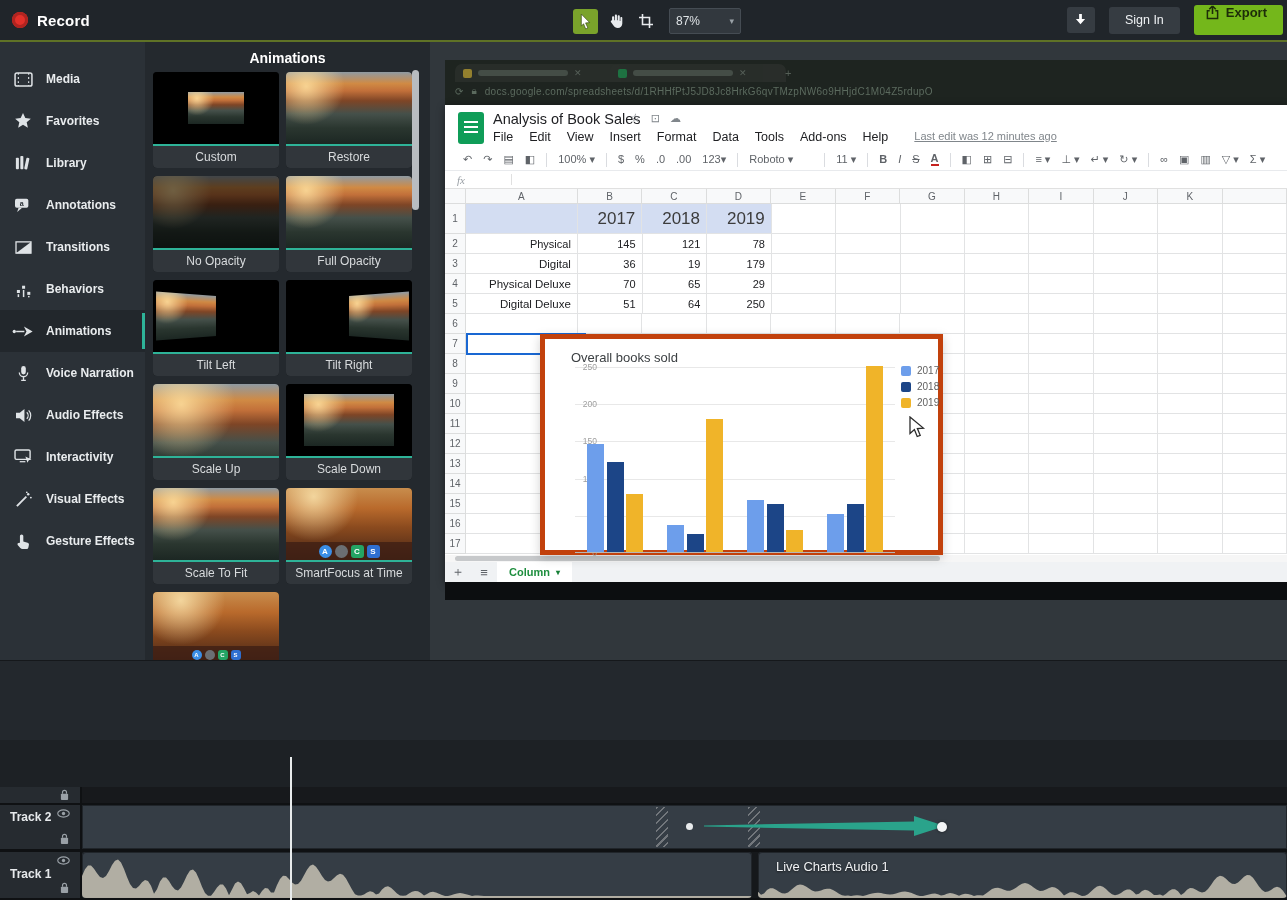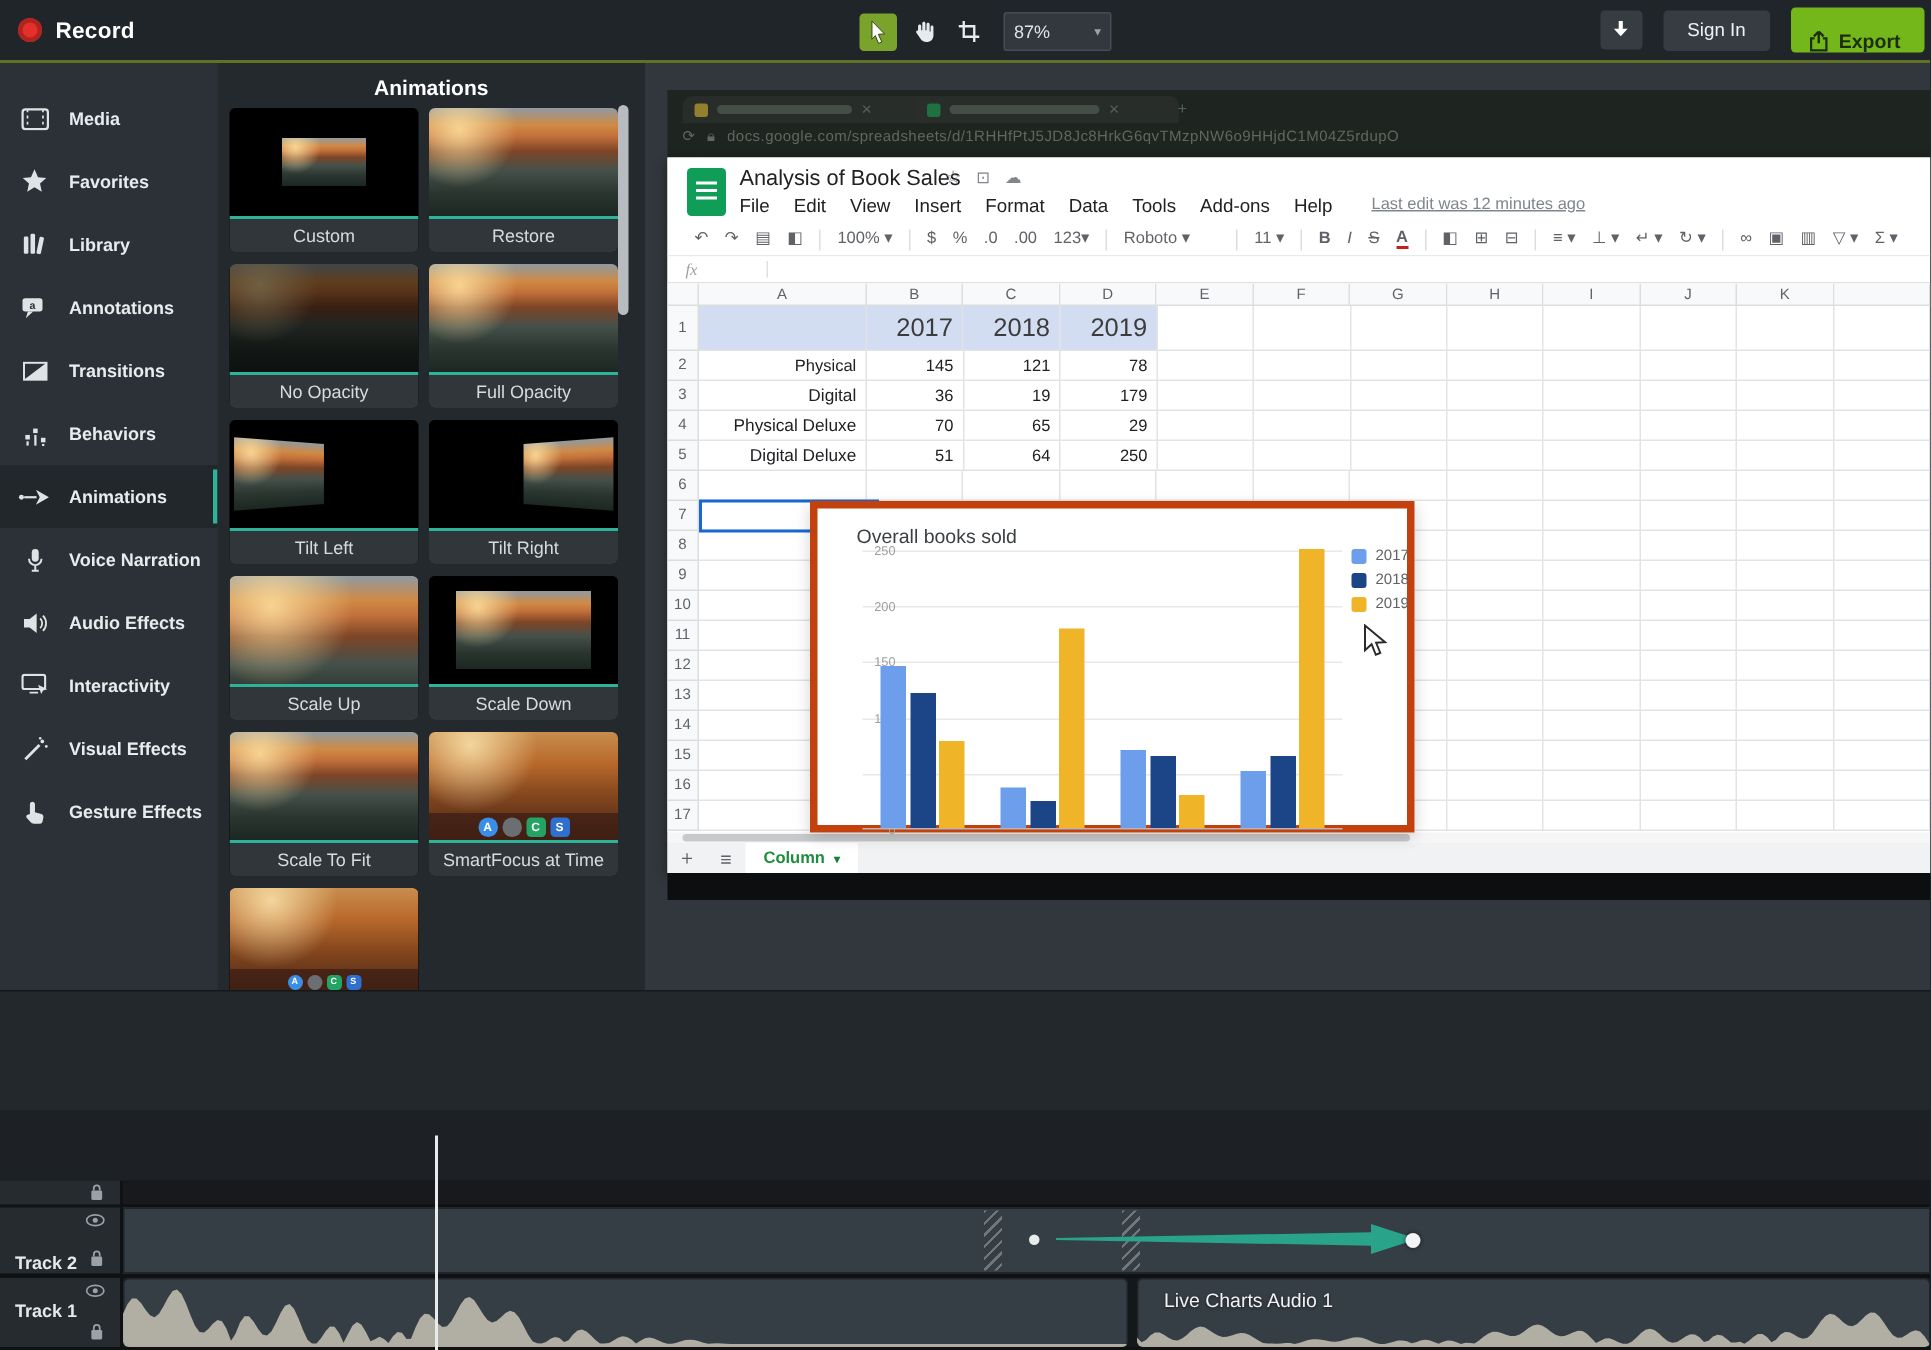--- a/index.html
+++ b/index.html
@@ -14,21 +14,21 @@
   .rec-dot{width:16px;height:16px;border-radius:50%;background:#e3302a;box-shadow:inset 0 0 0 3px #b02420;}
   .rec-title{color:#fff;font-size:15px;font-weight:bold;letter-spacing:.2px;}
   .tools{position:absolute;left:573px;top:8px;display:flex;align-items:center;gap:5px;}
   .tool{width:25px;height:25px;border:none;border-radius:3px;background:transparent;display:flex;align-items:center;justify-content:center;padding:0;cursor:pointer;}
   .tool.selected{background:#7aa32b;}
   .zoom-select{margin-left:6px;height:24px;min-width:58px;background:#32383e;border:1px solid #454c53;border-radius:2px;color:#dfe3e6;font-size:12px;display:flex;align-items:center;justify-content:space-between;padding:0 6px;cursor:pointer;}
   .zoom-select .caret{color:#9aa1a7;font-size:9px;margin-left:8px;}
   .top-right{position:absolute;right:4px;top:0;height:40px;display:flex;align-items:center;gap:14px;}
   .dl-btn{width:28px;height:26px;background:#363c42;border:none;border-radius:3px;display:flex;align-items:center;justify-content:center;cursor:pointer;}
   .signin-btn{height:27px;padding:0 16px;background:#363c42;border:none;border-radius:3px;color:#eef1f3;font-size:12.5px;cursor:pointer;}
-  .export-btn{height:30px;padding:0 16px 0 12px;background:#74b71b;border:none;border-radius:3px;color:#1d2d09;font-size:13px;font-weight:bold;display:flex;align-items:flex-end;gap:7px;cursor:pointer;}
+  .export-btn{height:30px;padding:0 16px 0 12px;background:#74b71b;border:none;border-radius:3px;color:#1d2d09;font-size:13px;font-weight:bold;display:flex;align-items:flex-start;gap:7px;cursor:pointer;}
 
   
   .sidebar{position:absolute;left:0;top:42px;width:145px;height:618px;background:#2b3137;padding-top:16px;box-sizing:border-box;}
   .sb-item{position:relative;height:42px;display:flex;align-items:center;gap:0;cursor:pointer;}
   .sb-icon{width:46px;display:flex;justify-content:center;}
   .sb-label{color:#e9ecee;font-size:12px;font-weight:bold;white-space:nowrap;}
   .sb-item.active{background:#22272c;}
   .sb-item.active::after{content:"";position:absolute;right:0;top:3px;bottom:3px;width:3px;background:#2eb398;}
 
   
@@ -861,21 +861,21 @@
         </span>
       </div>
       <div class="trk-content" style="top: 0px; height: 16px; background: rgb(23, 25, 28);"></div>
       <div class="trk-head" style="top: 18px; height: 44px;">
         <span class="trk-eye" style="top: 4px;">
           <svg viewBox="0 0 14 9" width="13" height="9">
             <ellipse cx="7" cy="4.5" rx="6.2" ry="3.9" fill="none" stroke="#9aa1a7" stroke-width="1.2"></ellipse>
             <circle cx="7" cy="4.5" r="1.8" fill="#9aa1a7"></circle>
           </svg>
         </span>
-        <span class="trk-name" style="top: 30px;">Track 2</span>
+        <span class="trk-name" style="top: 5px;">Track 2</span>
         <span class="trk-lock" style="top: 28px;">
           <svg viewBox="0 0 10 13" width="9" height="12">
             <rect x="1" y="5" width="8" height="7" rx="1" fill="#9aa1a7"></rect>
             <path d="M2.8 5V3.5a2.2 2.2 0 014.4 0V5" fill="none" stroke="#9aa1a7" stroke-width="1.3"></path>
           </svg>
         </span>
       </div>
       <div class="trk-content" style="top: 18px; height: 44px;">
         <div class="clip" style="left: 0px; top: 0px; width: 1205px; height: 44px; border-radius: 0px;">
           <div class="hatch" style="left: 574px; top: 2px;"></div>

